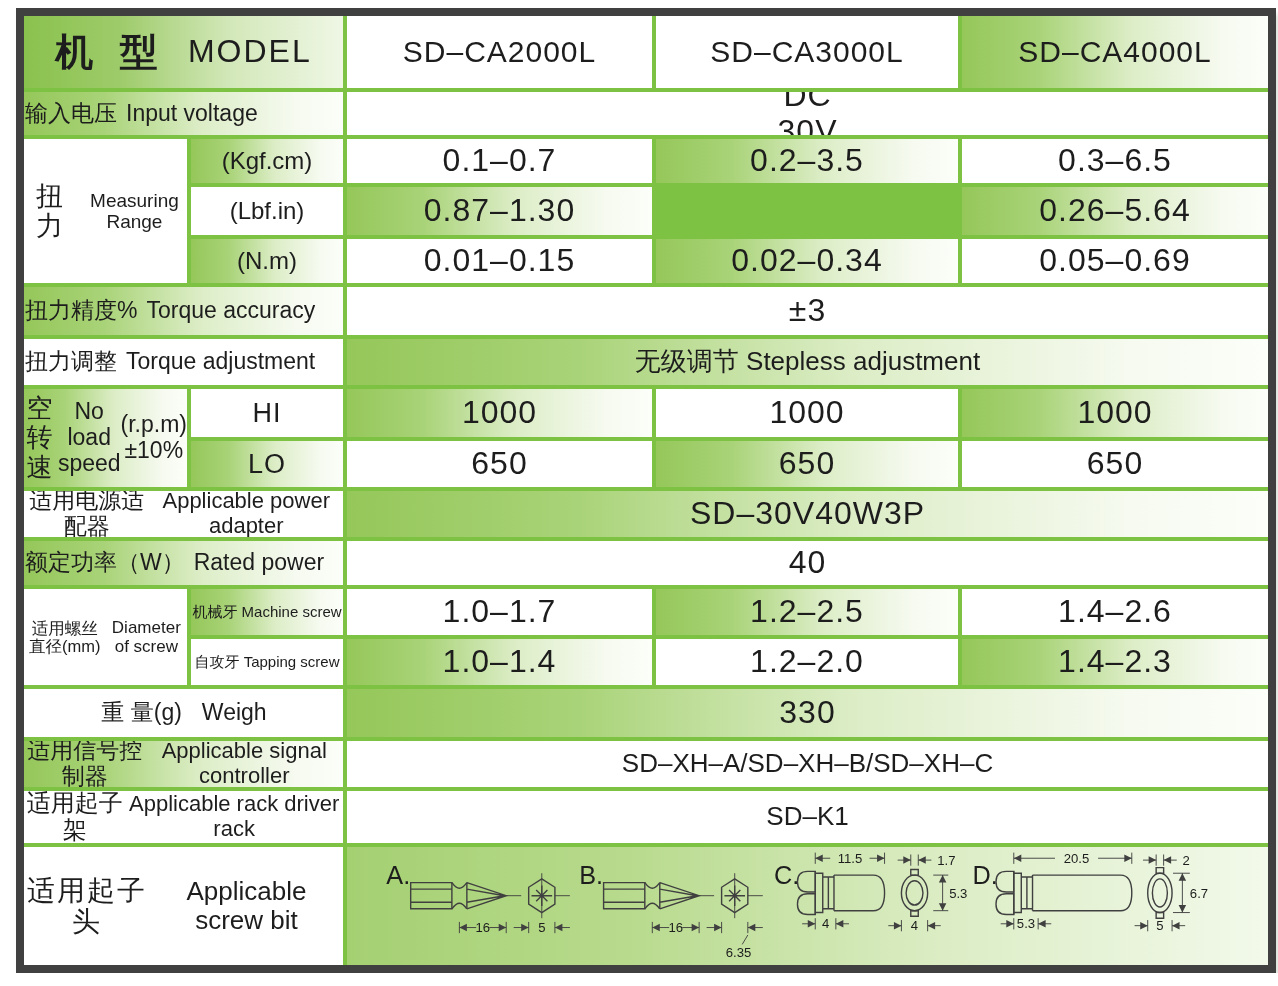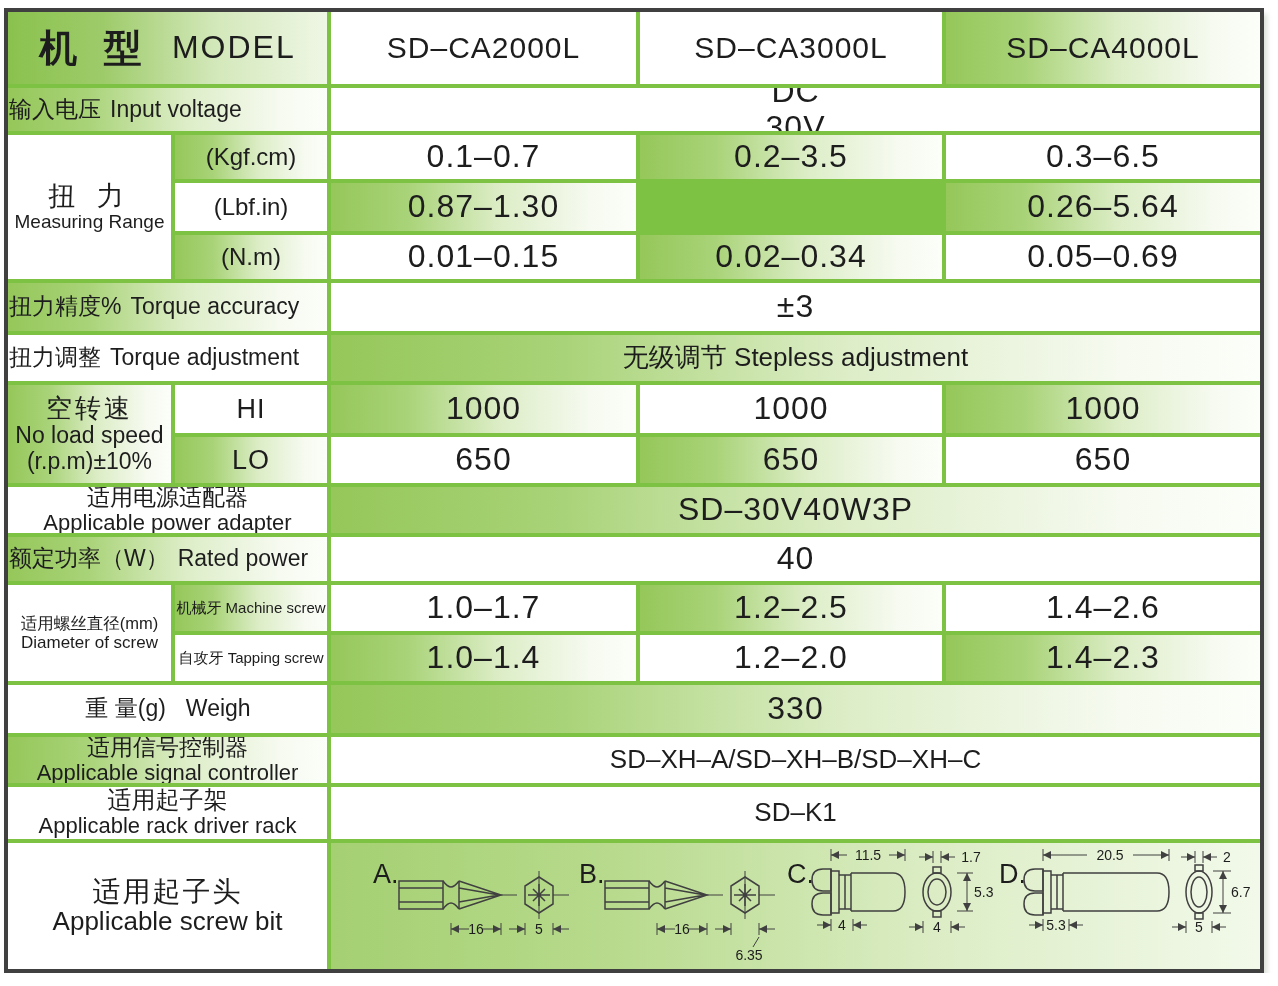--- a/index.html
+++ b/index.html
@@ -1,34 +1,34 @@
 <!DOCTYPE html>
 <html><head>
 <meta charset="utf-8">
 <style>
   html,body{margin:0;padding:0;background:#fff;}
   body{font-family:"Liberation Sans","DejaVu Sans",sans-serif;color:#1d1d1d;}
   .spec-table{
     box-sizing:border-box;
     width:1260px;height:965px;
-    margin:8px 0 0 4px;
-    border:4px solid #404040;
+    margin:8px 0 0 16px;
+    border:8px solid #404040;
     background:#7dc242;
     display:grid;
     grid-template-columns:163px 152px 305px 302px 1fr;
     grid-template-rows:72px 43px 44px 48px 44px 48px 46px 48px 46px 46px 44px 46px 46px 48px 46px 52px 1fr;
     gap:4px;
     box-shadow:3px 6px 5px rgba(150,165,140,.35);
   }
   .cell{display:flex;align-items:center;justify-content:center;text-align:center;overflow:hidden;line-height:1.12;}
   .w{background:#ffffff;}
   .g{background:linear-gradient(90deg,#95c75a 0%,#a9d378 25%,#dcedc6 55%,#f6faf0 85%,#fcfef9 100%);}
   .hg{background:linear-gradient(90deg,#8ac24e 0%,#9ecb6a 30%,#d3e8ba 65%,#eff7e5 100%);}
   .pg{background:linear-gradient(90deg,#a5d072 0%,#b7da8c 30%,#dcedc5 65%,#f2f9ea 100%);}
-  .col{flex-direction:column;}
+  .col{flex-direction:row;}
   .lbl1{justify-content:flex-start;padding-left:1px;white-space:nowrap;font-size:23px;}
   .lbl1 .en{margin-left:9px;}
   .hdr-cn{font-size:38px;font-weight:bold;letter-spacing:8px;}
   .hdr-en{font-size:32px;margin-left:22px;letter-spacing:2px;}
   .model{font-size:30px;letter-spacing:1px;}
   .val{font-size:32px;letter-spacing:1px;flex-direction:column;}
   .val-gap span{margin:0 28px;}
   .unit{font-size:24px;}
   .hilo{font-size:27px;letter-spacing:1px;}
   .ssub{font-size:15px;}

